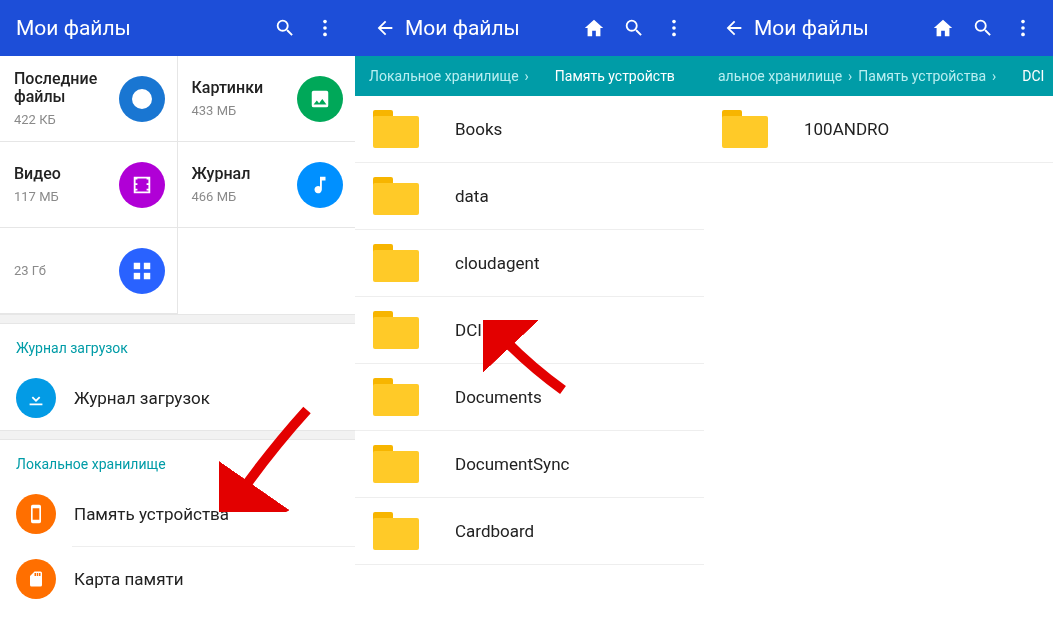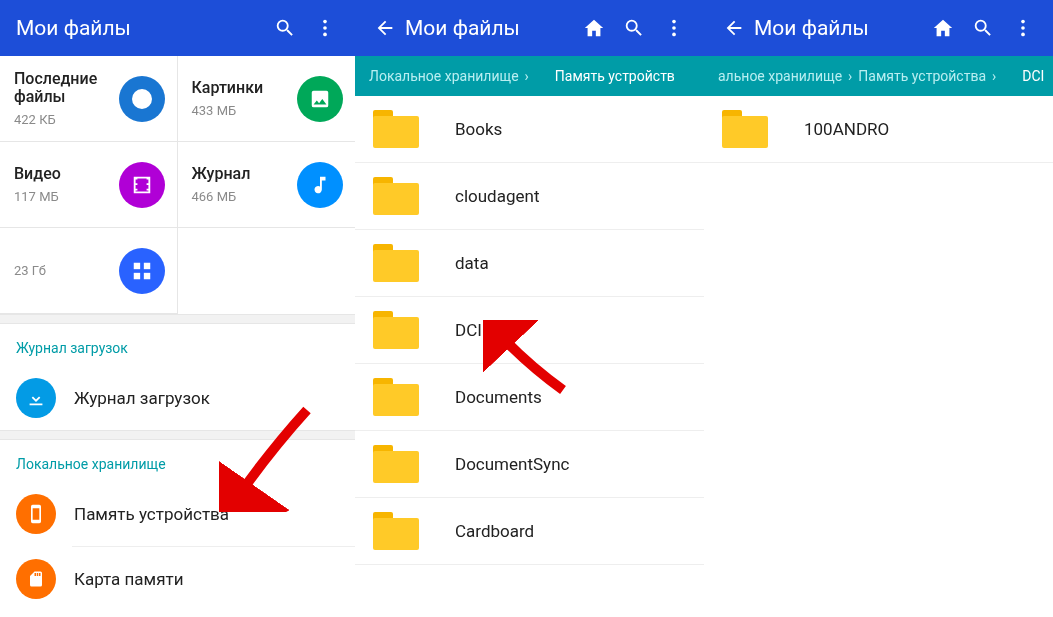--- a/index.html
+++ b/index.html
@@ -300,28 +300,28 @@
           <div class="tab"></div>
           <div class="body"></div>
         </div>
         <span>Books</span>
       </div>
       <div class="folderrow">
         <div class="foldericon">
           <div class="tab"></div>
           <div class="body"></div>
         </div>
+        <span>data</span>
+      </div>
+      <div class="folderrow">
+        <div class="foldericon">
+          <div class="tab"></div>
+          <div class="body"></div>
+        </div>
         <span>cloudagent</span>
-      </div>
-      <div class="folderrow">
-        <div class="foldericon">
-          <div class="tab"></div>
-          <div class="body"></div>
-        </div>
-        <span>data</span>
       </div>
       <div class="folderrow">
         <div class="foldericon">
           <div class="tab"></div>
           <div class="body"></div>
         </div>
         <span>DCIM</span>
       </div>
       <div class="folderrow">
         <div class="foldericon">

